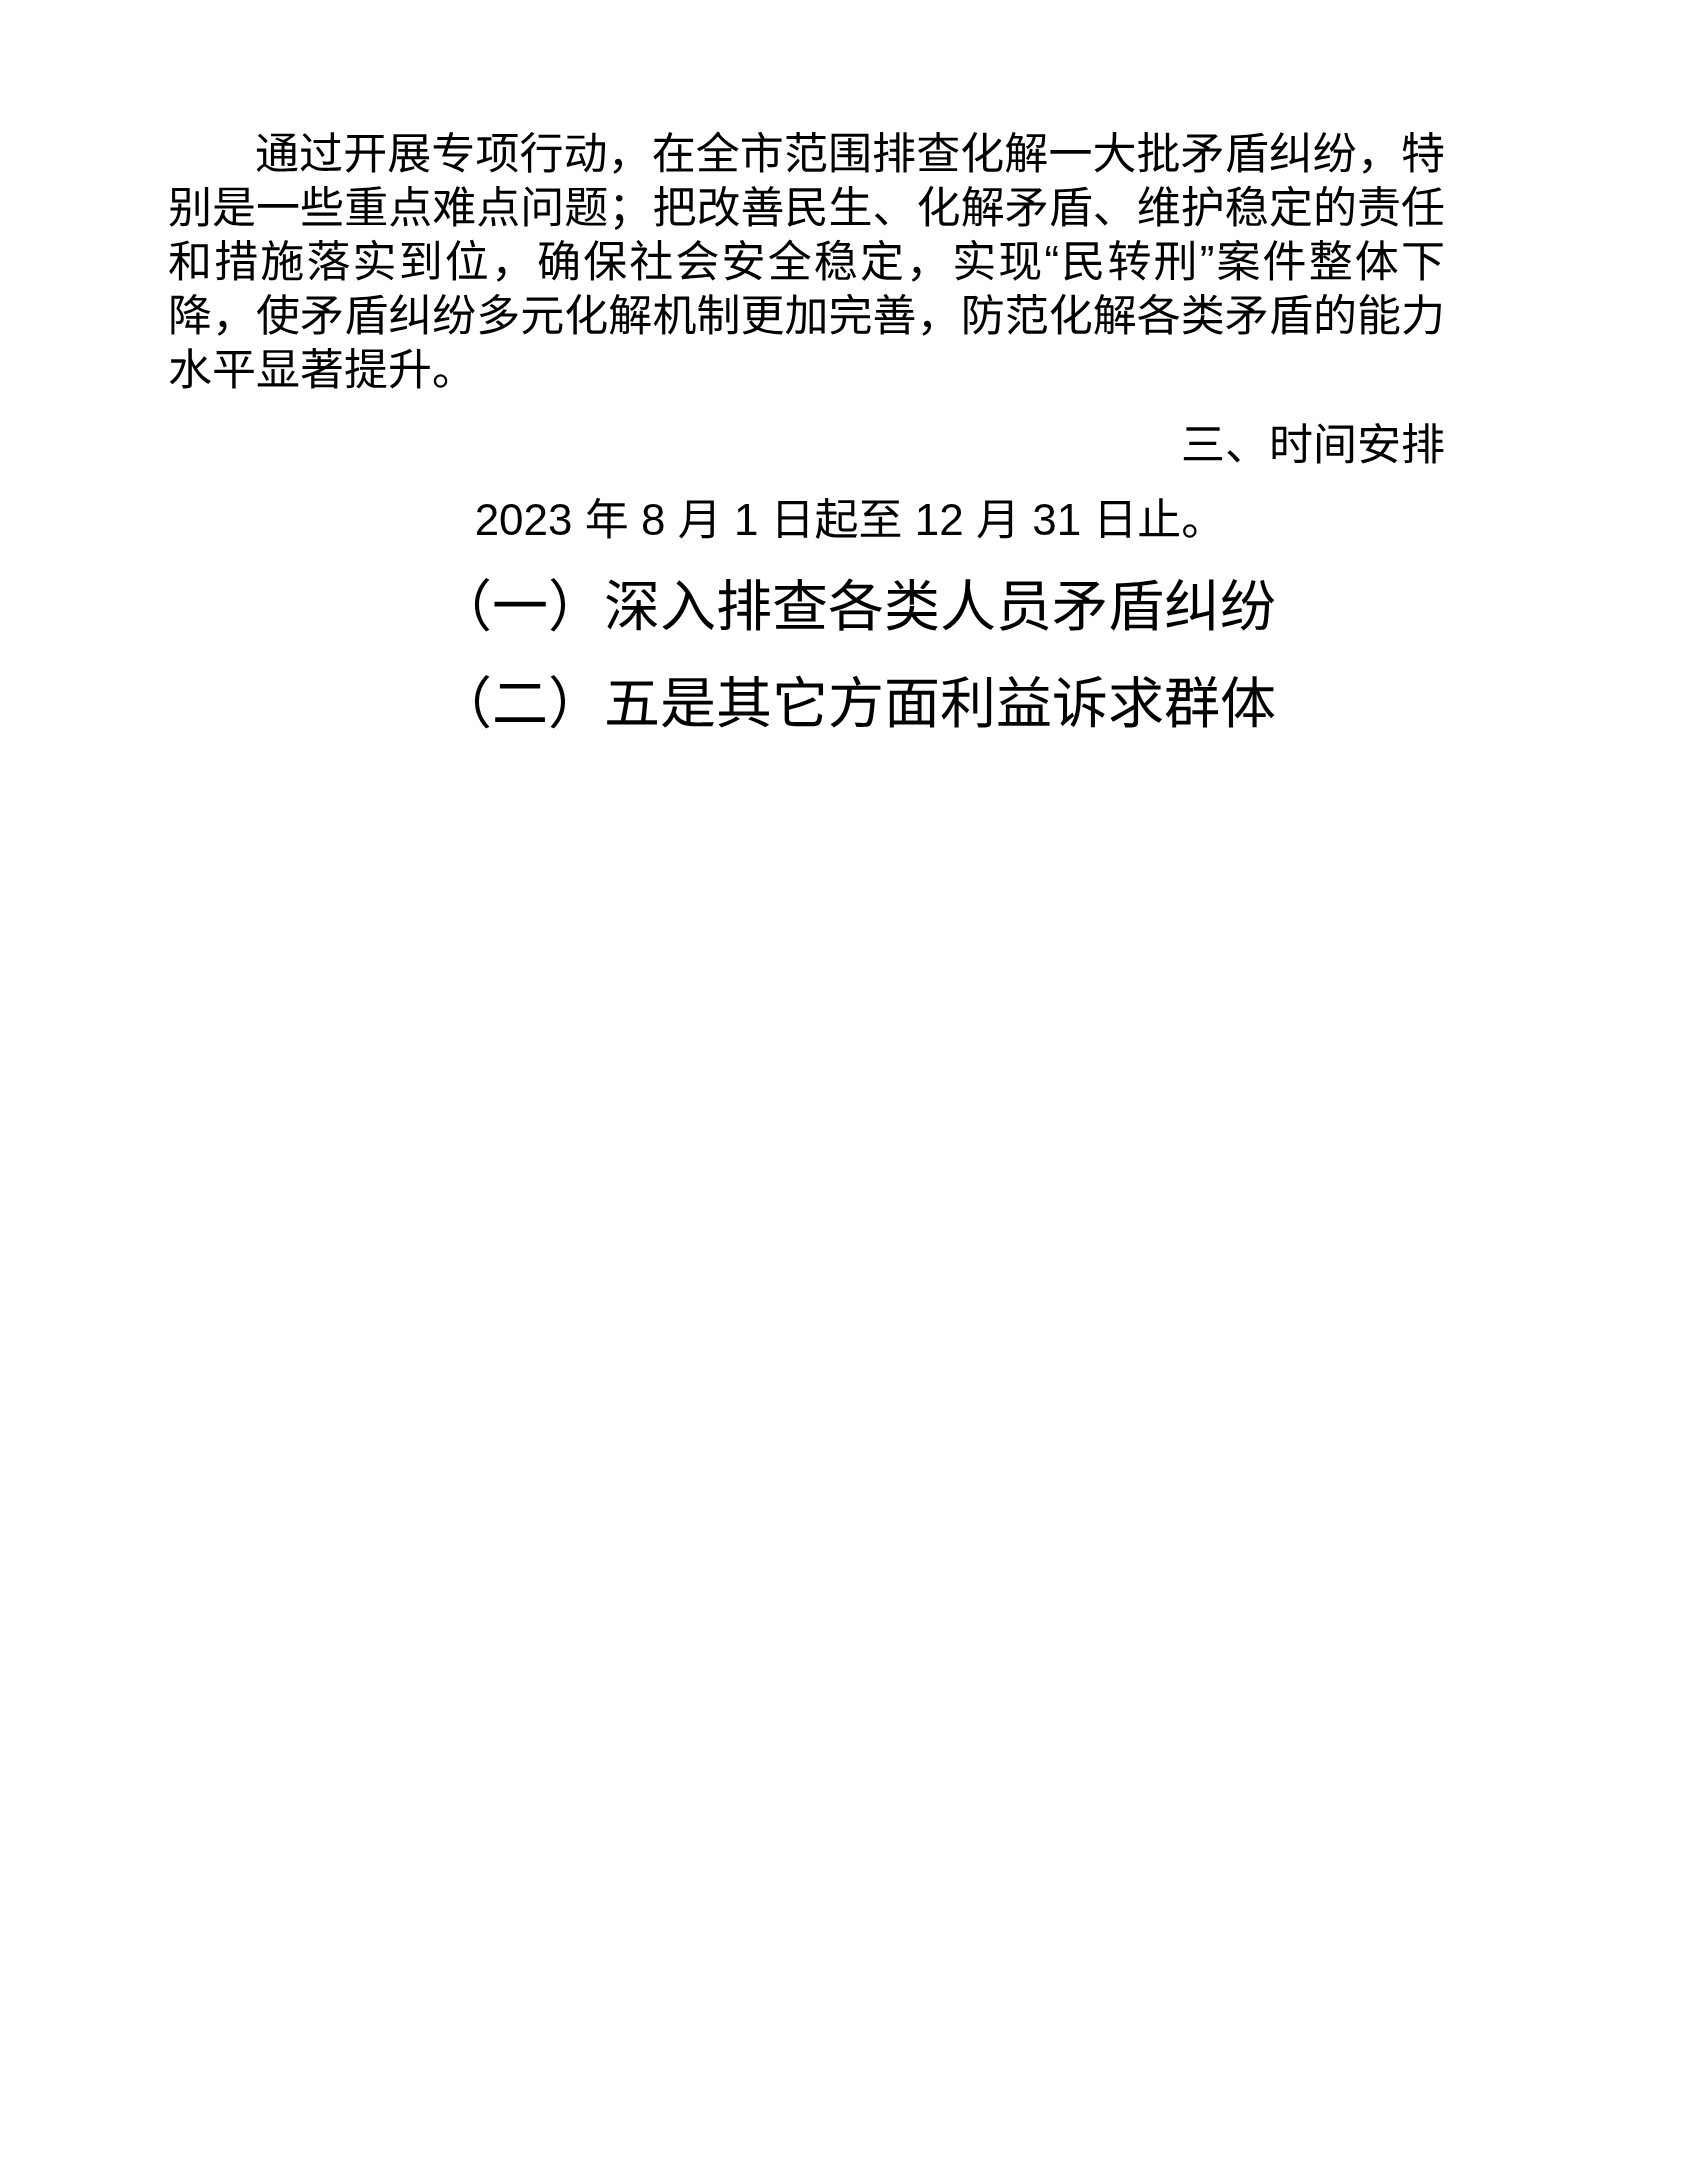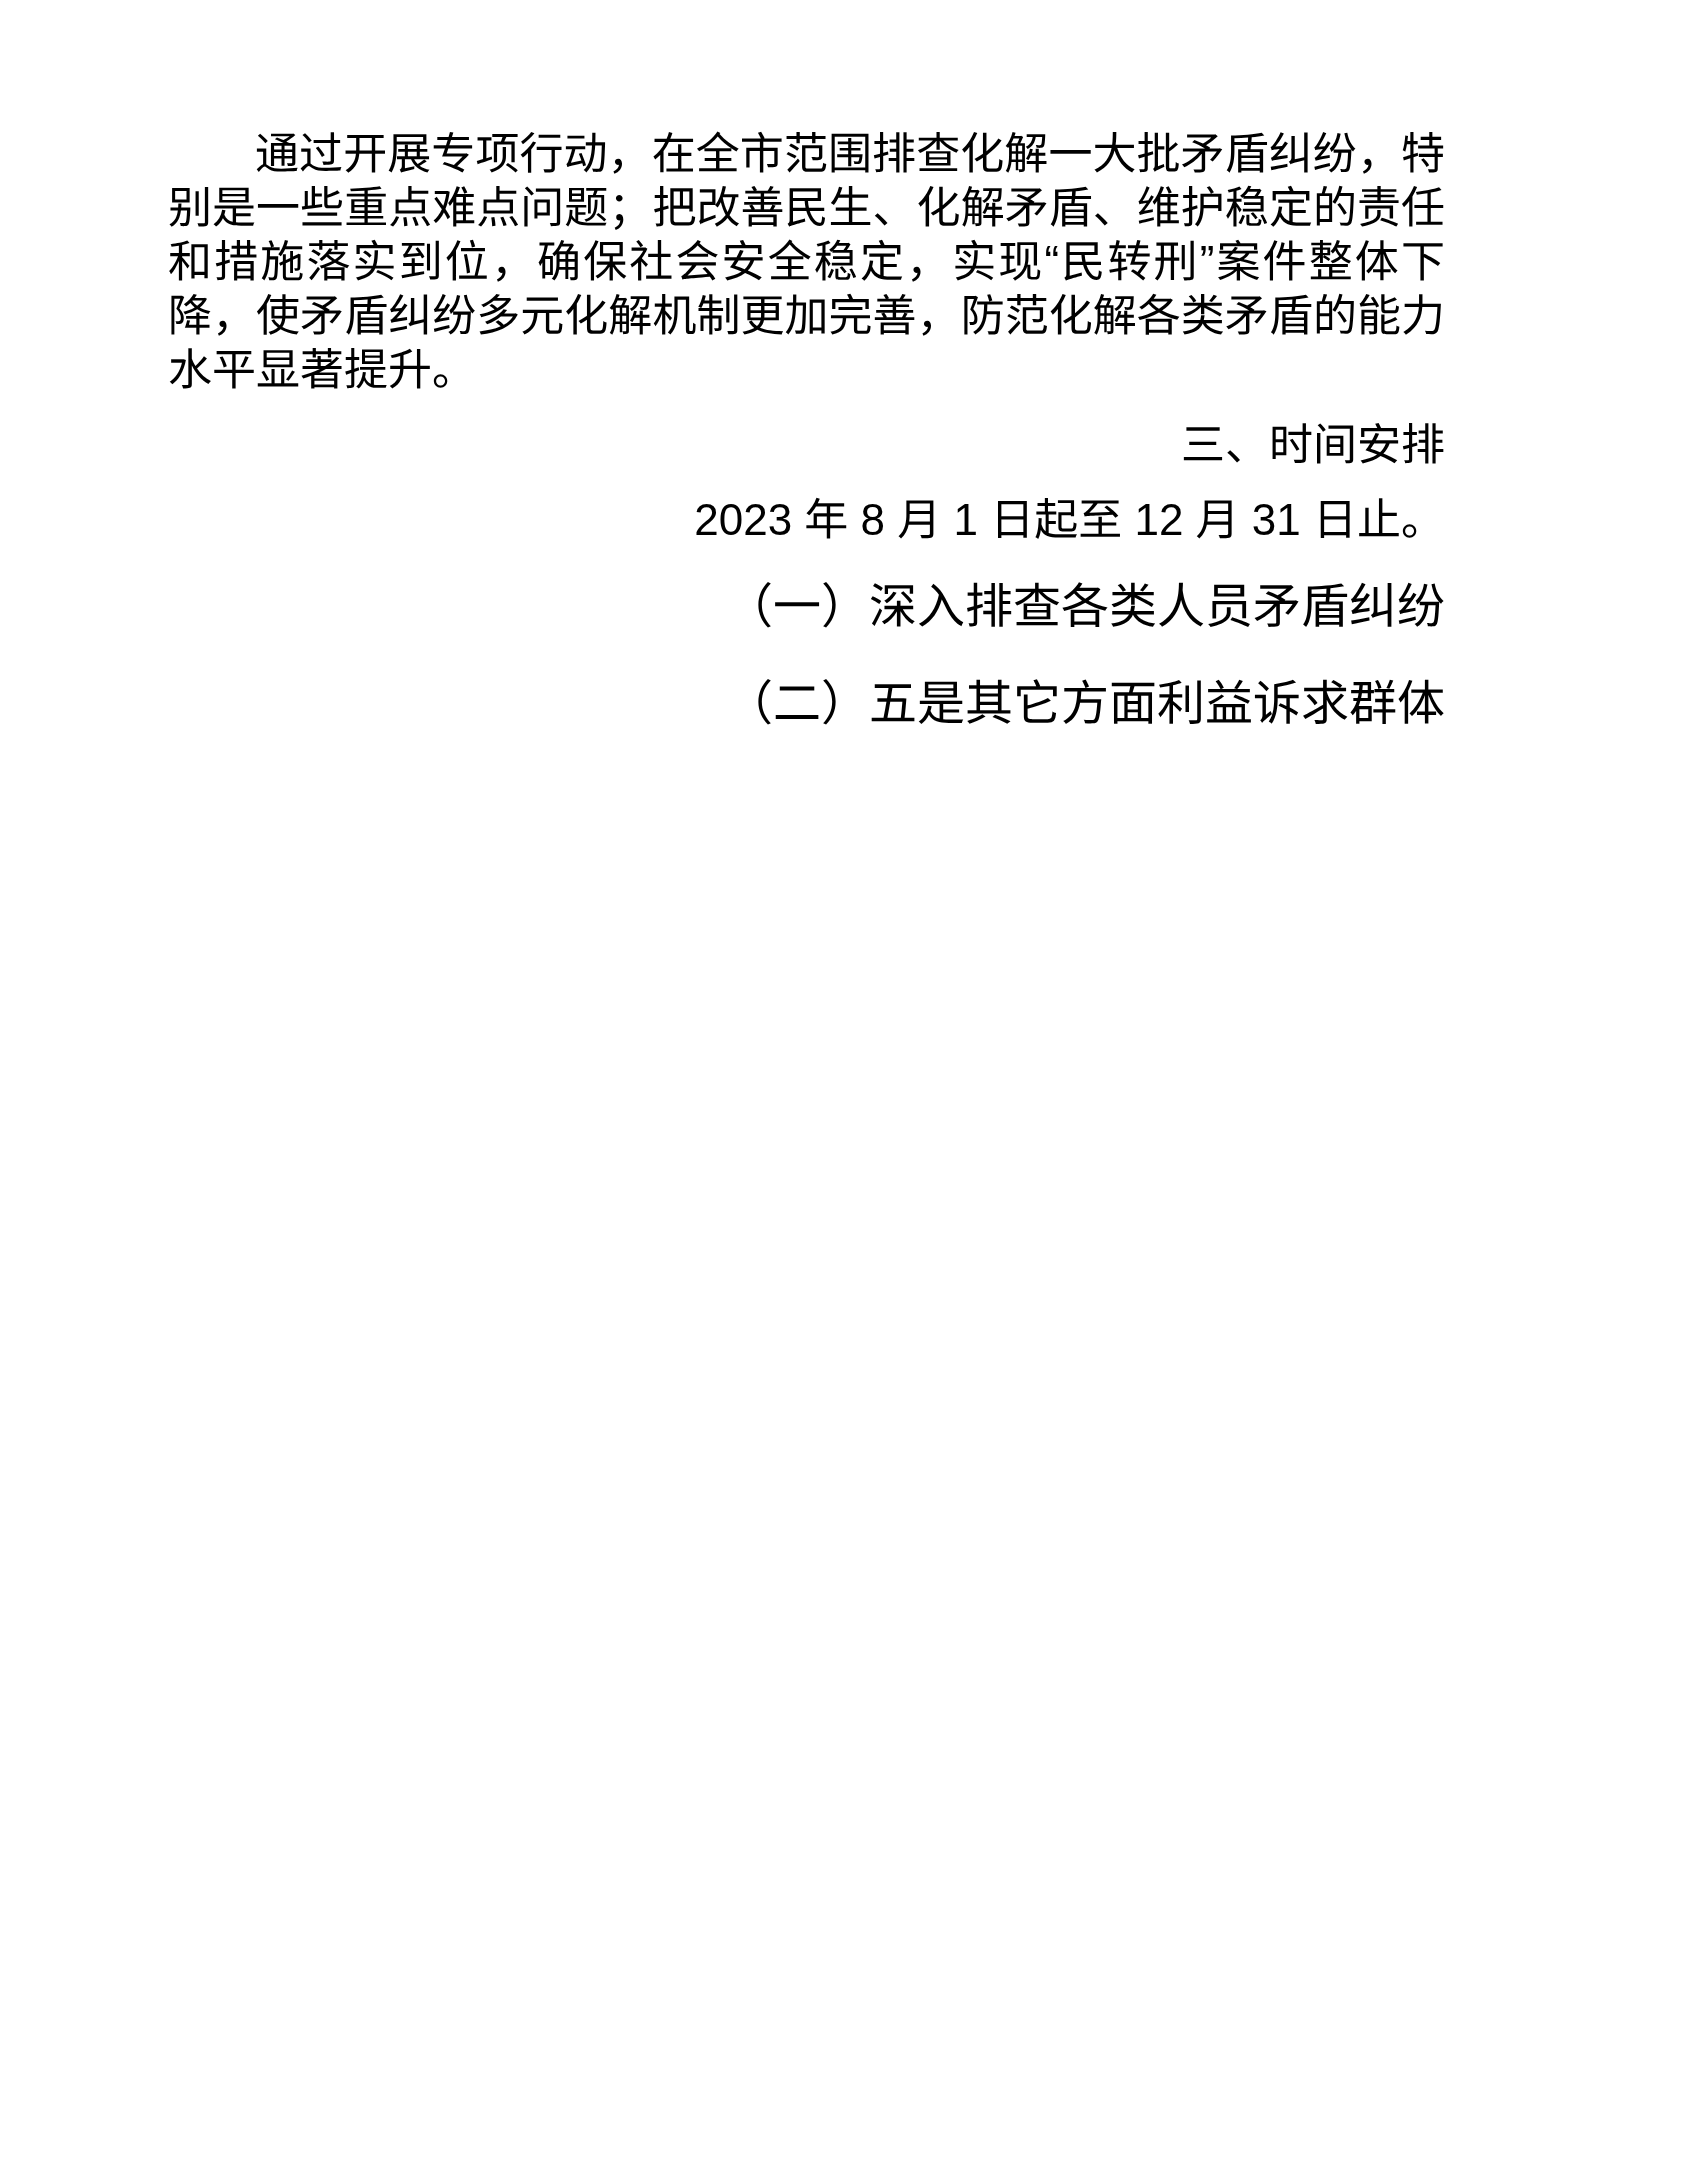--- a/index.html
+++ b/index.html
@@ -57,31 +57,31 @@
     text-align: right;
     margin: 0 0 9px 0;
     font-weight: 400;
   }
 
   
   .line-plain {
     font-size: 44px;
     line-height: 54px;
     text-indent: 87px;
-    text-align: right;
+    text-align: center;
     margin: 0 0 9px 0;
     font-weight: 400;
   }
 
   
   .heading-l2 {
-    font-size: 48px;
+    font-size: 56px;
     line-height: 54px;
     text-indent: 99px;
-    text-align: right;
+    text-align: center;
     margin: 0 0 9px 0;
     font-weight: 400;
   }
 
   .spacer-sm { height: 12px; }
   .spacer-md { height: 22px; }
 </style>
 </head>
 <body>
 

